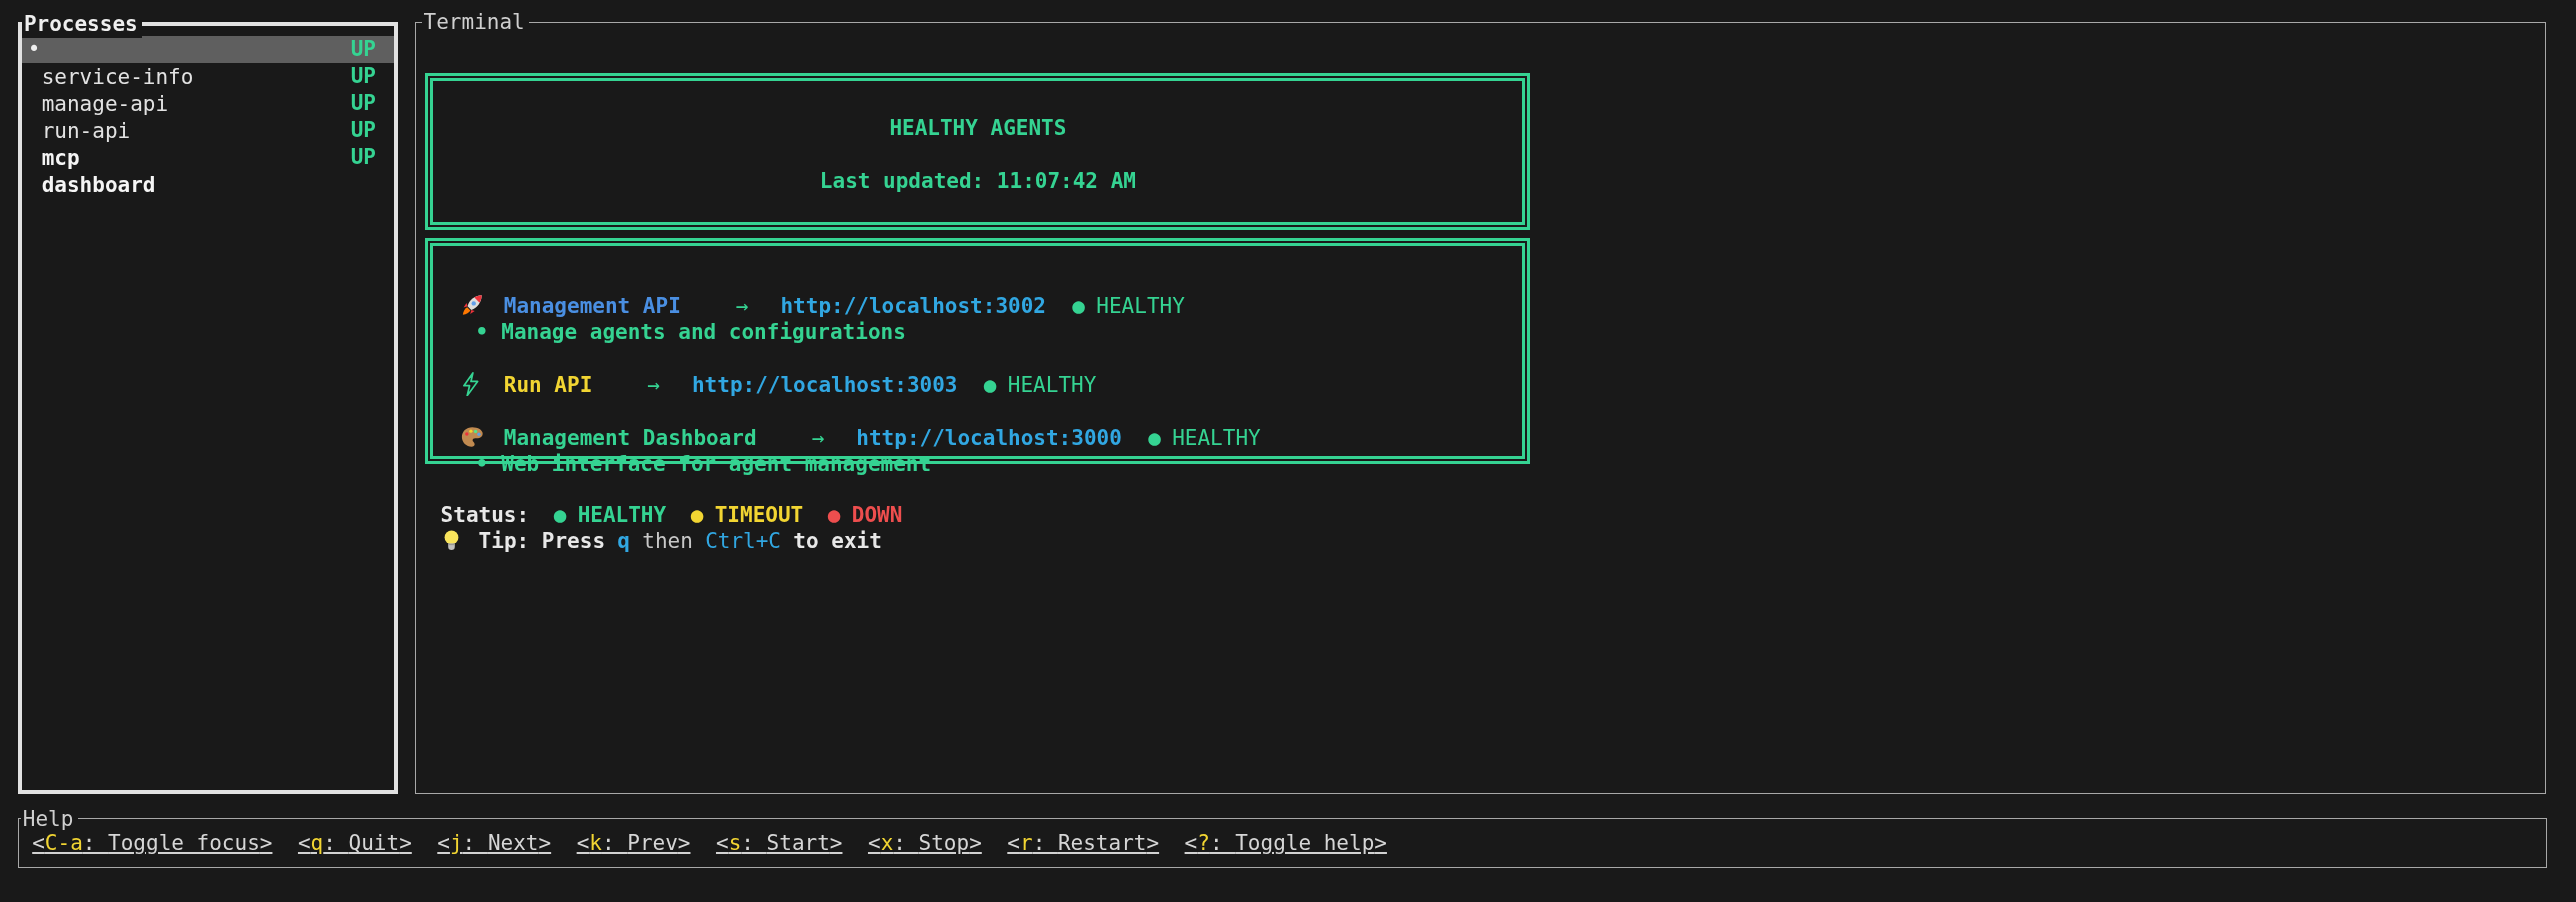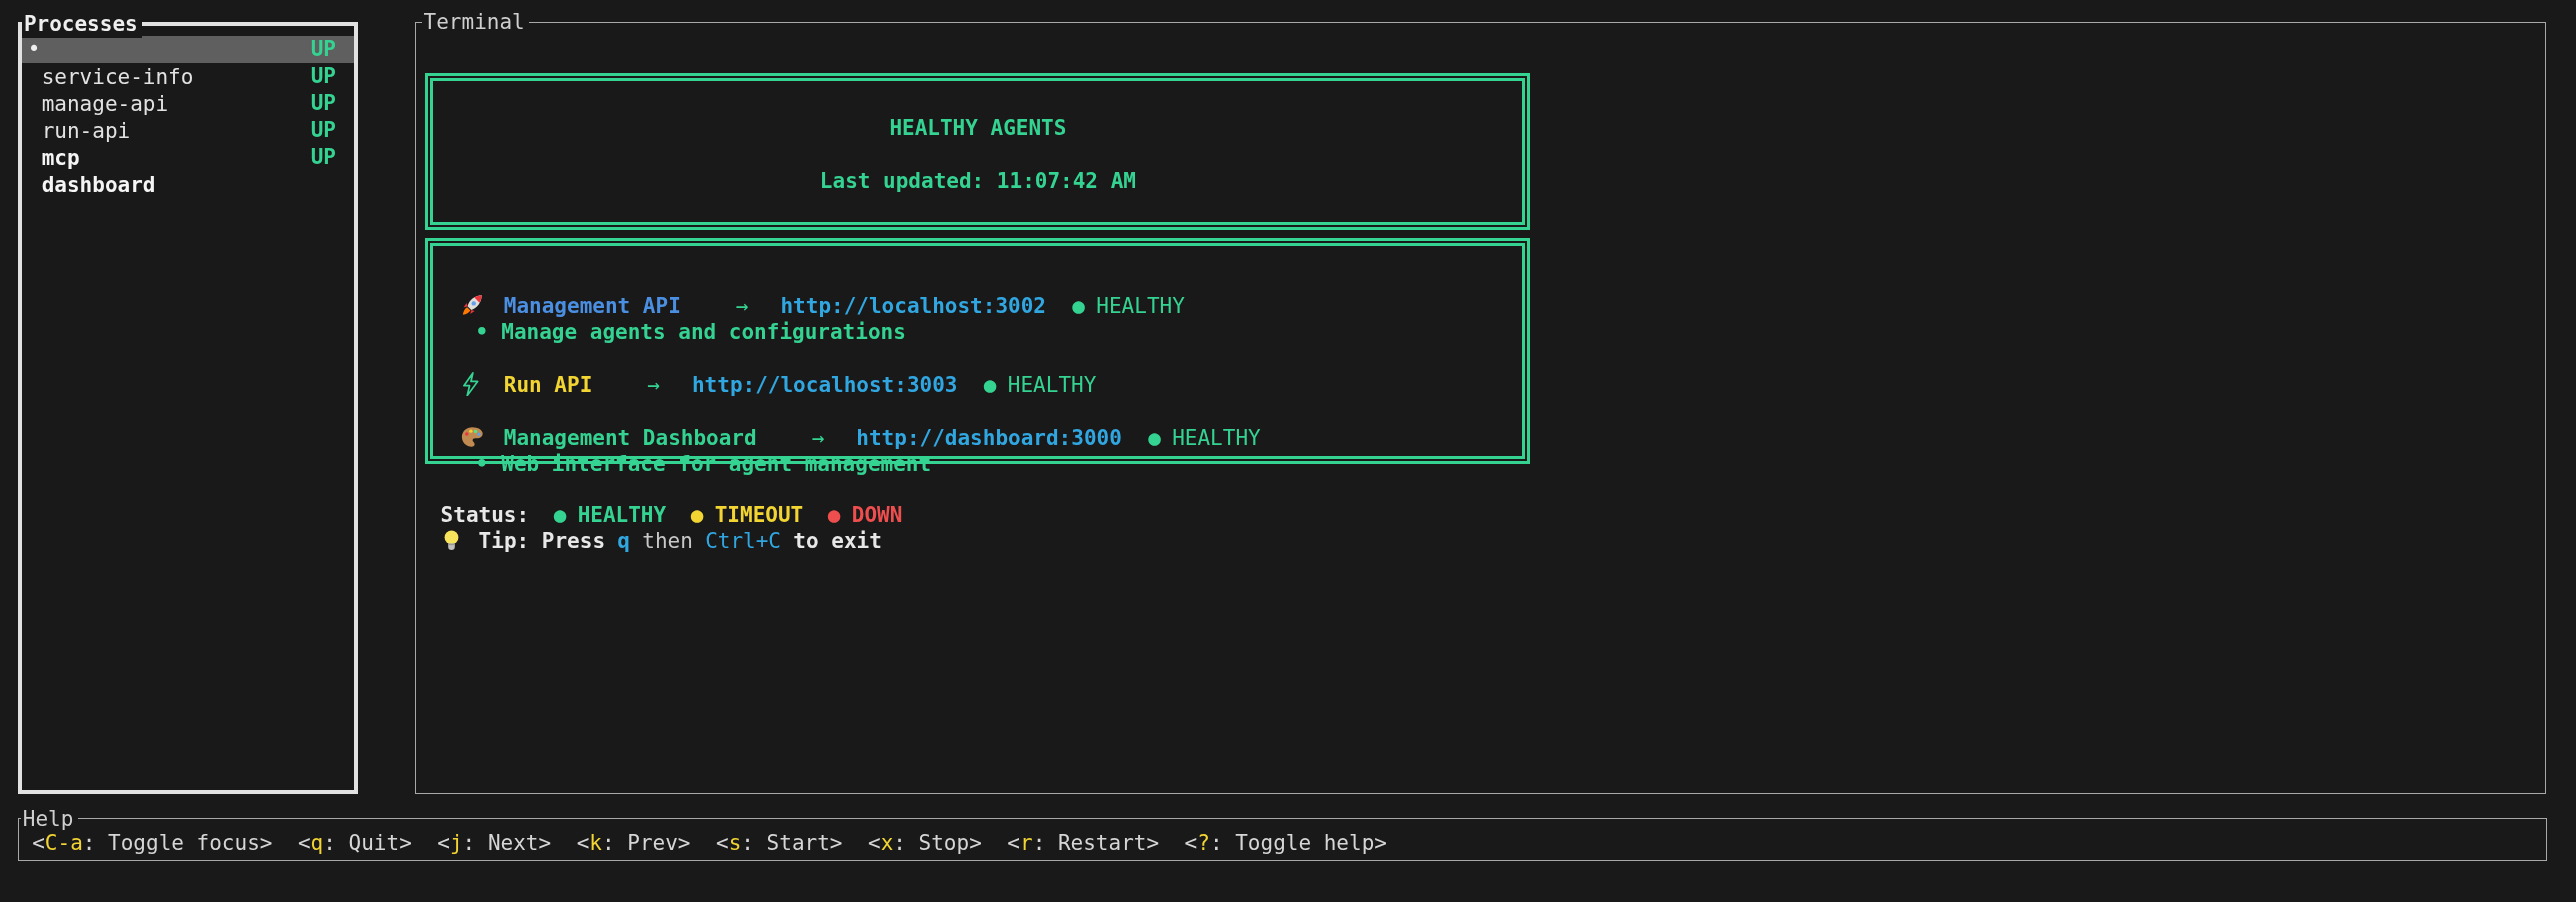--- a/index.html
+++ b/index.html
@@ -17,21 +17,21 @@
   .panel-title {
     position: absolute;
     top: -15px; left: 1.9px;
     background: #191919;
     padding: 0 4.7px 0 1.9px;
     line-height: 28px;
     white-space: nowrap;
   }
   
   #processes {
-    left: 18px; top: 22px; width: 340px; height: 772px;
+    left: 18px; top: 22px; width: 380px; height: 772px;
     border: 4.7px solid #e2e2e2;
   }
   #processes .panel-title { color: #efefef; font-weight: bold; top: -16px; left: 0px; }
   .proc-list { margin-top: 10.4px; }
   .proc-row {
     display: flex;
     height: 27px; line-height: 27px;
     padding: 0 18px 0 5.7px;
     color: #e2e2e2;
     white-space: nowrap;
@@ -72,22 +72,23 @@
   .legend-group { margin-left: 24.6px; }
   .legend-label { font-weight: bold; margin-left: 11.3px; }
   .tip-line { margin-left: 24.6px; white-space: nowrap; }
   .tip-icon { display: inline-block; width: 38px; vertical-align: -4.7px; }
   .tip-strong { font-weight: bold; color: #e8e8e8; }
   .tip-key1 { font-weight: bold; color: #31a7e2; margin: 0 12.3px; }
   .tip-mid { color: #c8c8c8; }
   .tip-key2 { color: #31a7e2; margin: 0 12.3px; }
   
   #help {
-    left: 18px; top: 818px; width: 2529px; height: 43px;
+    left: 18px; top: 818px; width: 2529px; height: 50px;
     border: 1.9px solid #a8a8a8;
+    text-decoration: underline;
   }
   #help .panel-title { color: #cfcfcf; top: -14px; }
   .help-line { padding: 11.3px 0 0 13.2px; white-space: nowrap; color: #d6d6d6; }
   .help-item { margin-right: 25.5px; }
   .help-item::before { content: "<"; color: #d6d6d6; }
   .help-item::after { content: ">"; color: #d6d6d6; }
   .help-key { color: #f2d532; }
   .help-label::before { content: ": "; color: #d6d6d6; }
 </style>
 </head>
@@ -165,21 +166,21 @@
     <div class="svc-block">
       <div class="svc-row">
         <span class="svc-icon">
           <svg width="24.6" height="24.6" viewBox="0 0 26 26">
             <path d="M13 2.5C6.5 2.5 2 7 2 12.8 2 18.6 6.8 23 12.3 23c2 0 3.2-1.2 3.2-2.7 0-2.1-2.2-2.6-2.2-4.2 0-1.3 1.1-2.2 2.7-2.2h3.2c2.7 0 4.8-2 4.8-4.6C24 5.5 19 2.5 13 2.5Z" fill="#c18a50"></path>
             <circle cx="7.2" cy="9.5" r="1.8" fill="#ed333b"></circle>
             <circle cx="11.5" cy="6.5" r="1.8" fill="#f6d32d"></circle>
             <circle cx="16.5" cy="6.8" r="1.8" fill="#57e389"></circle>
             <circle cx="20" cy="9.8" r="1.8" fill="#62a0ea"></circle>
           </svg>
-        </span><span class="svc-name" style="color: rgb(53, 211, 146);">Management Dashboard</span><span class="svc-arrow">→</span><span class="svc-url">http://dashboard:3000</span><span class="svc-dot">●</span><span class="svc-health">HEALTHY</span>
+        </span><span class="svc-name" style="color: rgb(53, 211, 146);">Management Dashboard</span><span class="svc-arrow">→</span><span class="svc-url">http://localhost:3000</span><span class="svc-dot">●</span><span class="svc-health">HEALTHY</span>
       </div>
       <div class="svc-desc">
         <span class="desc-bullet">•</span><span>Web interface for agent management</span>
       </div>
     </div>
 
   </div>
 
   <div class="status-line">
     <span class="status-label">Status:</span><span class="legend-group"><span style="color: rgb(53, 211, 146);">●</span><span class="legend-label" style="color: rgb(53, 211, 146);">HEALTHY</span></span><span class="legend-group"><span style="color: rgb(242, 213, 50);">●</span><span class="legend-label" style="color: rgb(242, 213, 50);">TIMEOUT</span></span><span class="legend-group"><span style="color: rgb(238, 78, 78);">●</span><span class="legend-label" style="color: rgb(238, 78, 78);">DOWN</span></span>

